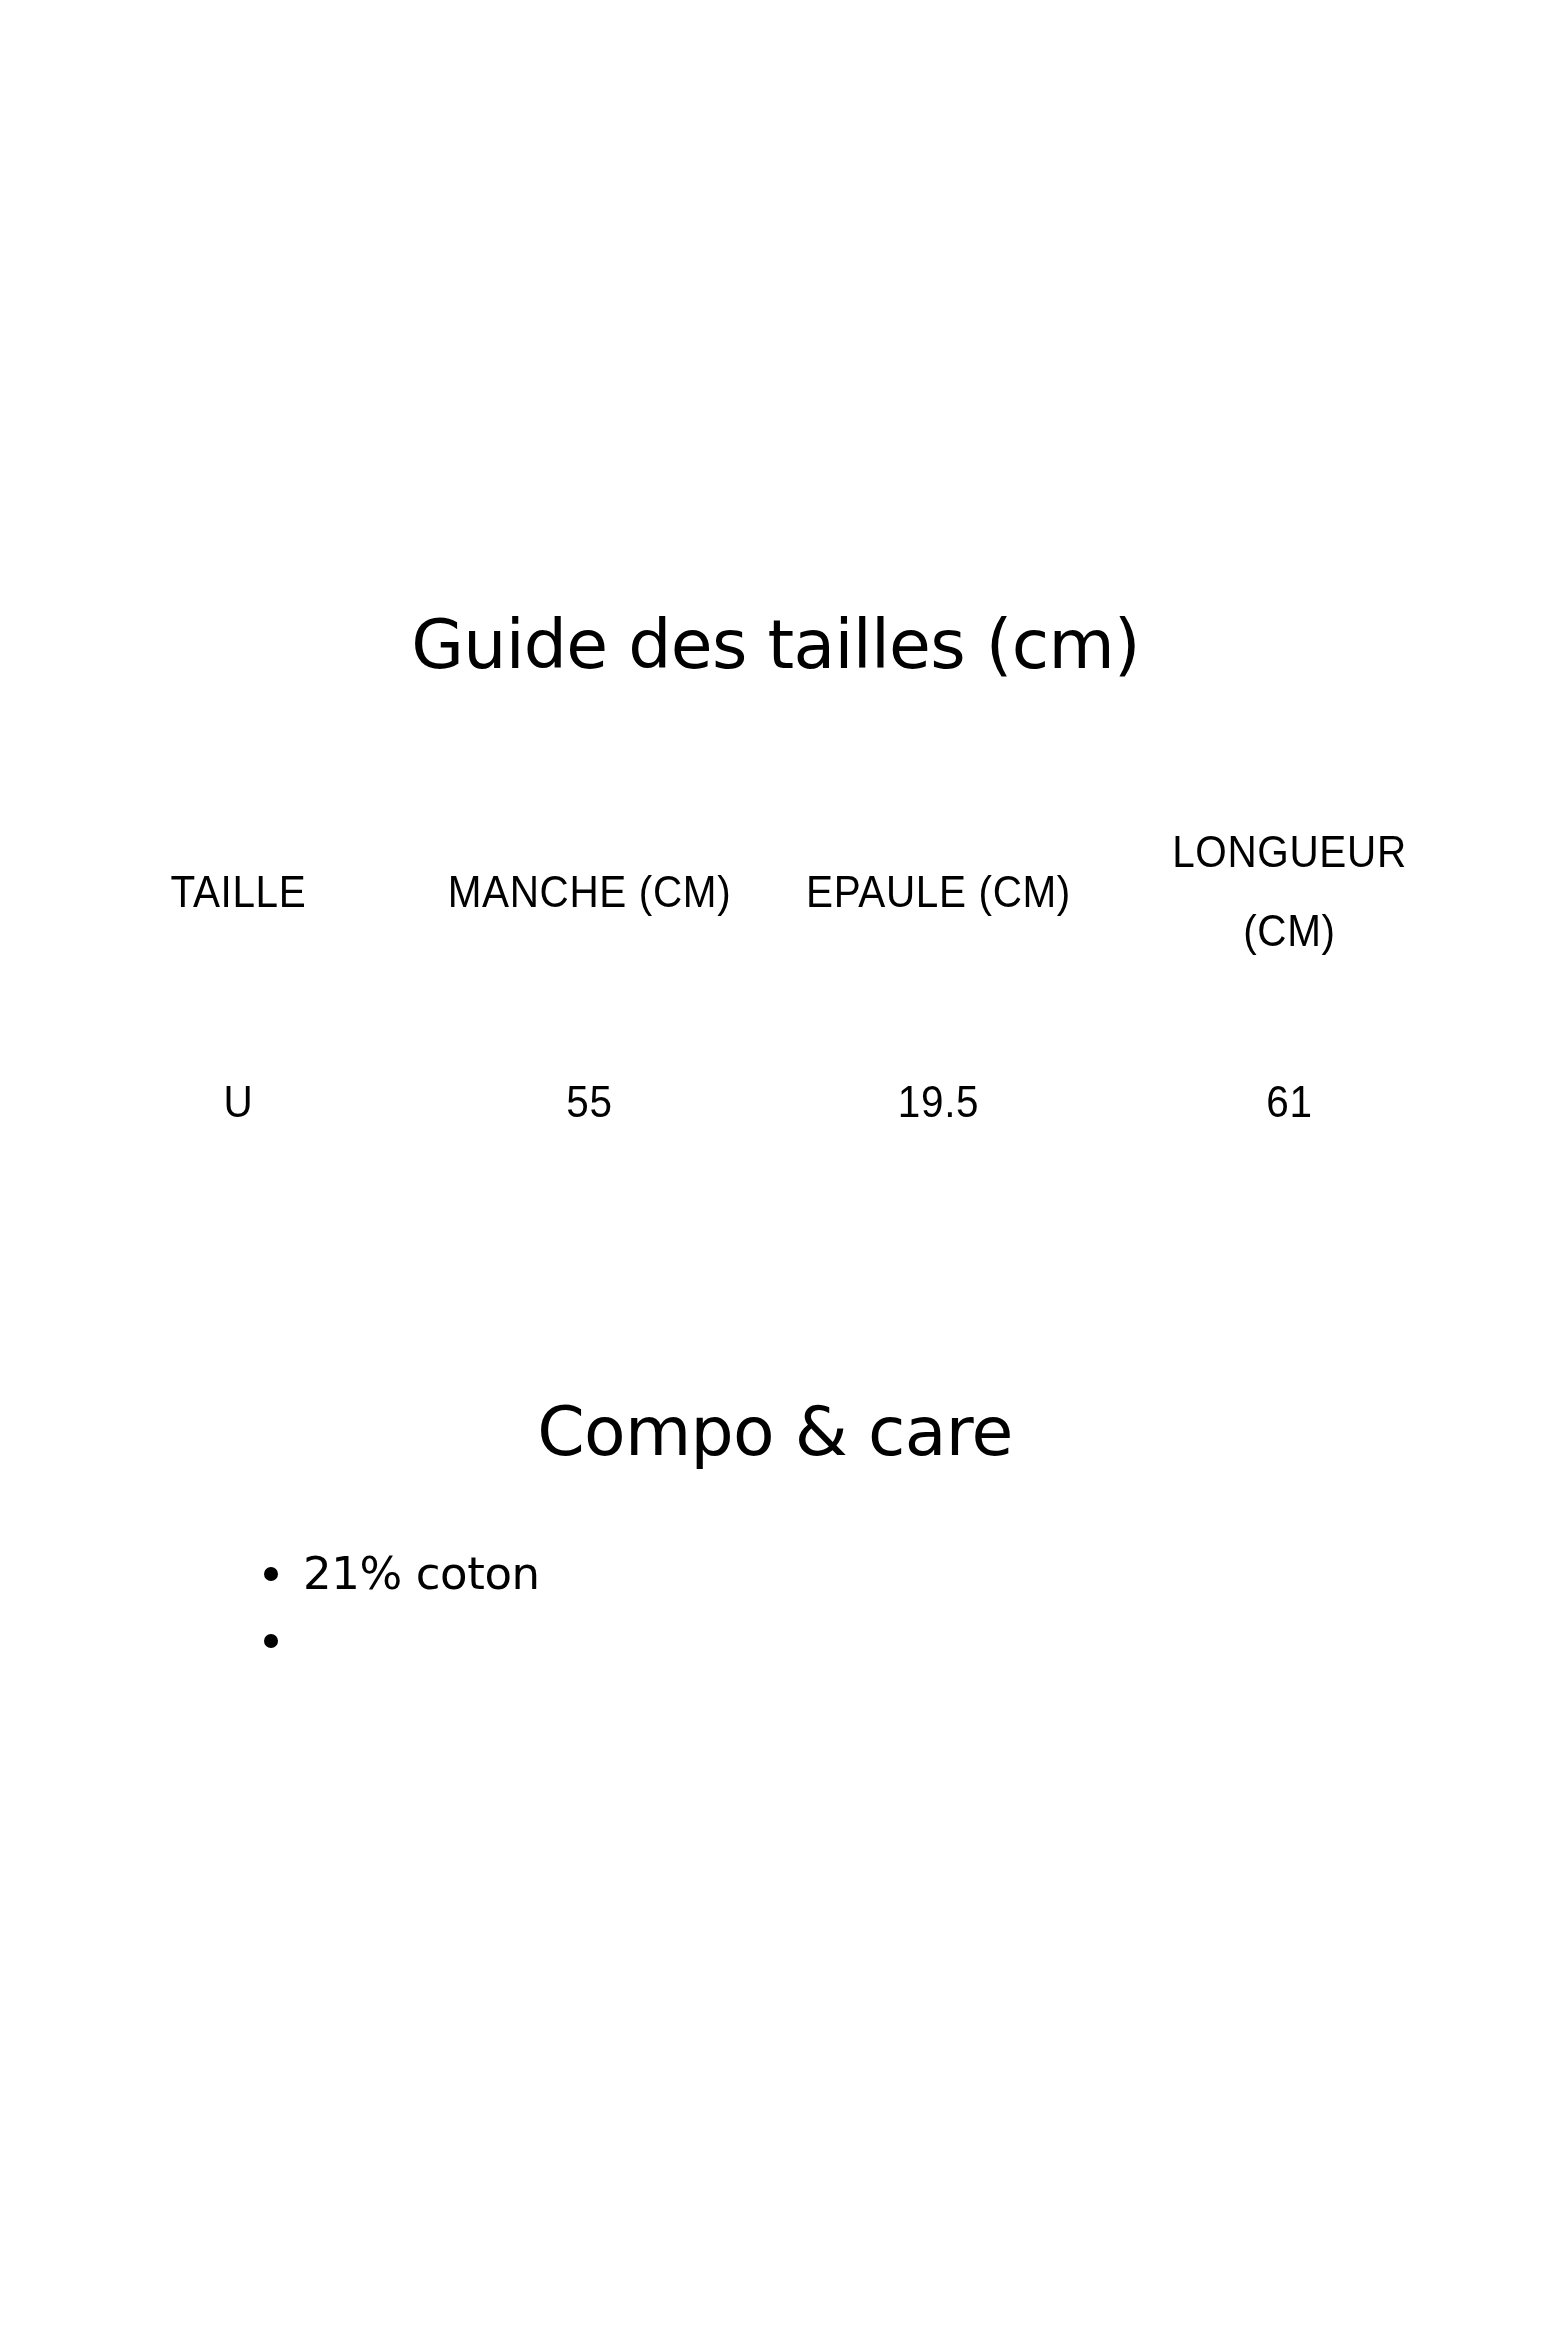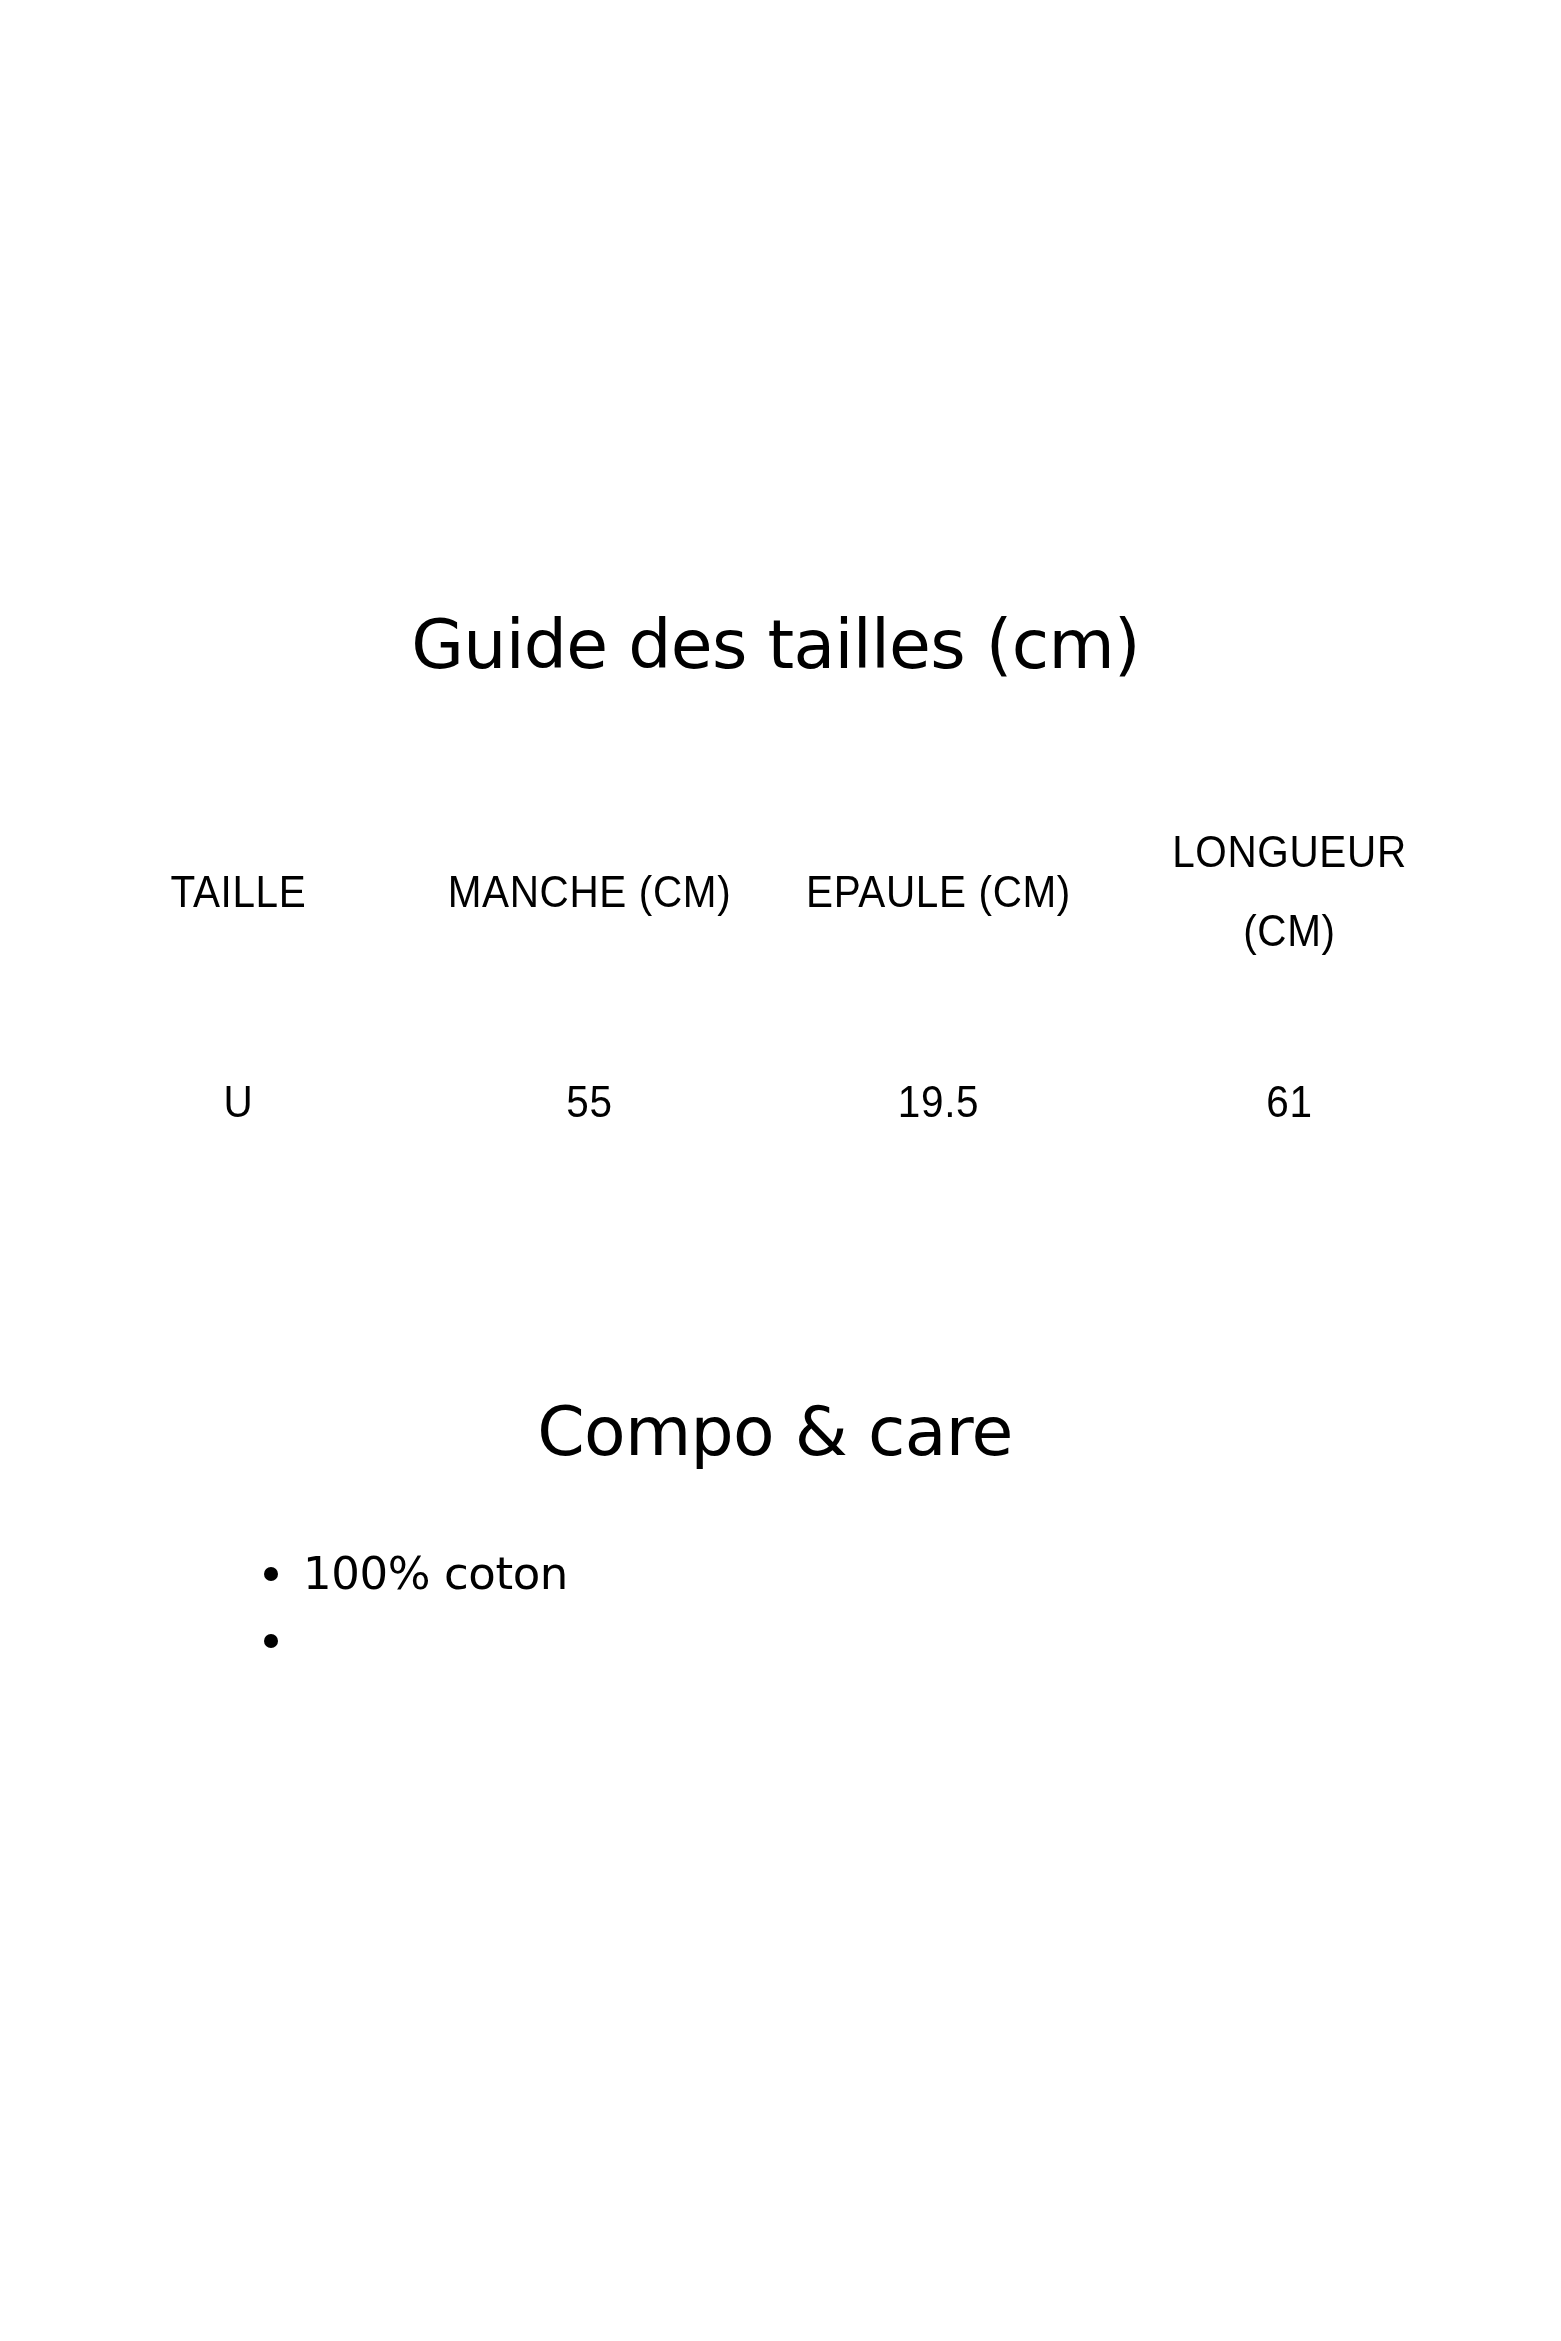--- a/index.html
+++ b/index.html
@@ -33,19 +33,19 @@
   <div class="cell val" style="left:589px">55</div>
   <div class="cell val" style="left:938px">19.5</div>
   <div class="cell val" style="left:1289px">61</div>
 </div>
 
 <div id="t2" class="title">Compo &amp; care</div>
 
 <ul class="care">
   <li>
     <span class="dot"></span>
-    <span>100% coton</span>
+    <span>21% coton</span>
   </li>
   <li>
     <span class="dot"></span>
   </li>
 </ul>
 
 
 </body></html>

